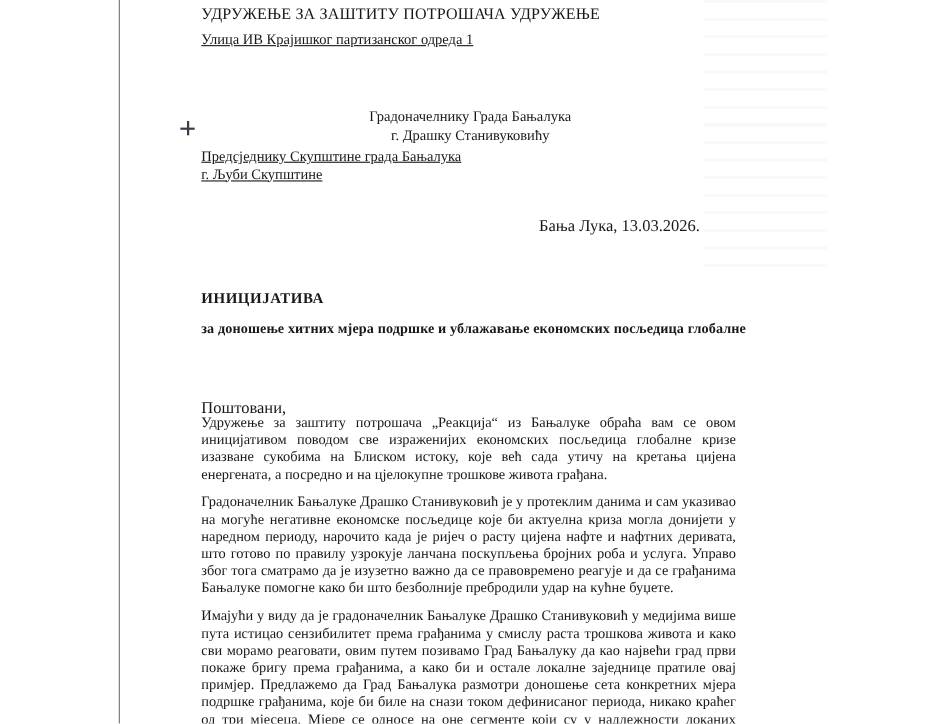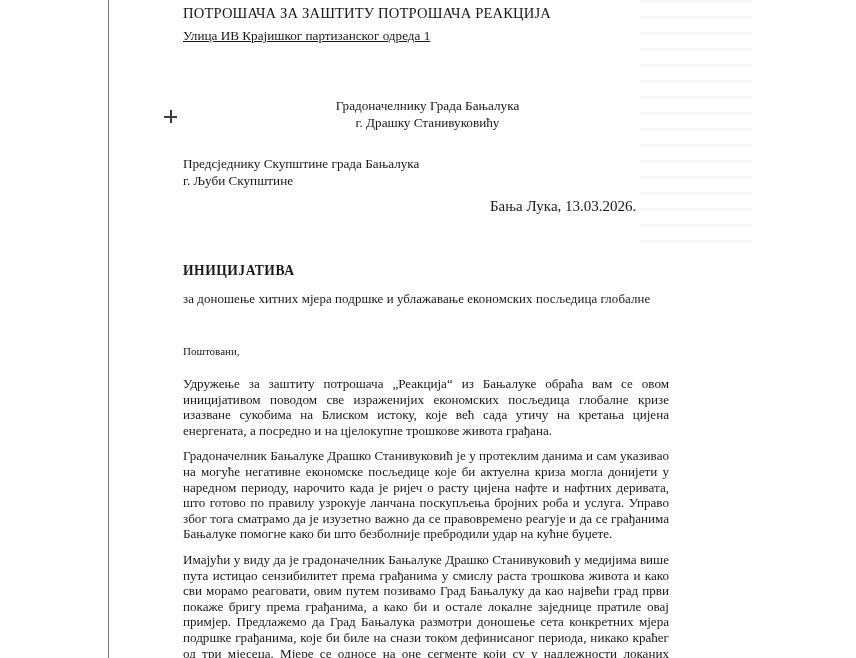--- a/index.html
+++ b/index.html
@@ -103,21 +103,21 @@
 
   .addressee {
     position: absolute;
     left: 0;
     width: 489px;
     font-size: 13.2px;
     line-height: 16.5px;
   }
   .addressee div { white-space: nowrap; }
   .addressee-mayor   { top: 98px; text-align: center; }
-  .addressee-speaker { top: 156px; }
+  .addressee-speaker { top: 134px; text-decoration: underline; }
 
   
   .place-date {
     position: absolute;
     left: 307px;
     top: 198px;
     font-size: 15px;
     white-space: nowrap;
   }
 
@@ -131,33 +131,33 @@
     letter-spacing: .5px;
     white-space: nowrap;
   }
 
   .doc-subtitle {
     position: absolute;
     left: 0;
     top: 291px;
     width: 500px;
     font-size: 12.9px;
-    font-weight: normal;
+    font-weight: bold;
     line-height: 16px;
     text-align: justify;
     letter-spacing: .1px;
   }
   .doc-subtitle .ln { display: block; white-space: nowrap; }
 
   
   .salutation {
     position: absolute;
     left: 0;
-    top: 345px;
-    font-size: 11px;
+    top: 363px;
+    font-size: 15px;
     white-space: nowrap;
   }
 
   
   .body-copy {
     position: absolute;
     left: 0;
     top: 376px;
     width: 489px;
     font-size: 13.1px;
@@ -174,21 +174,21 @@
 </head>
 <body>
 
 <div class="page">
 
   <div class="scan-edge"></div>
   <div class="scan-ghost"></div>
 
   <div class="sheet">
 
-    <div class="org-name">ПОТРОШАЧА ЗА ЗАШТИТУ ПОТРОШАЧА РЕАКЦИЈА</div>
+    <div class="org-name">УДРУЖЕЊЕ ЗА ЗАШТИТУ ПОТРОШАЧА УДРУЖЕЊЕ</div>
 
     <div class="org-address">
       <div>Улица ИВ Крајишког партизанског одреда 1</div>
     </div>
 
     <div class="cross-mark"></div>
 
     <div class="addressee addressee-mayor">
       <div>Градоначелнику Града Бањалука</div>
       <div>г. Драшку Станивуковићу</div>

